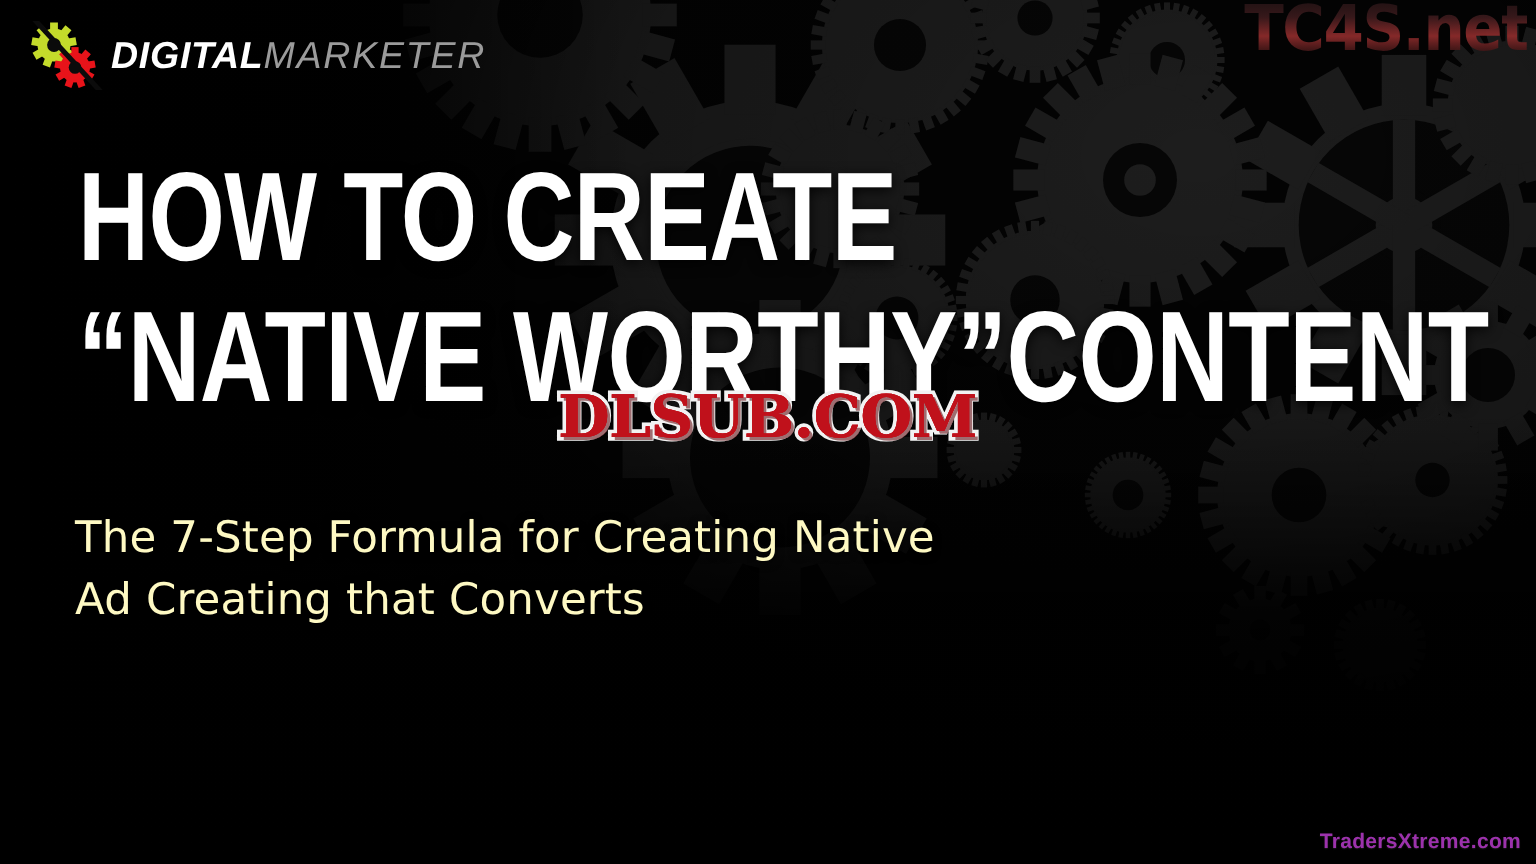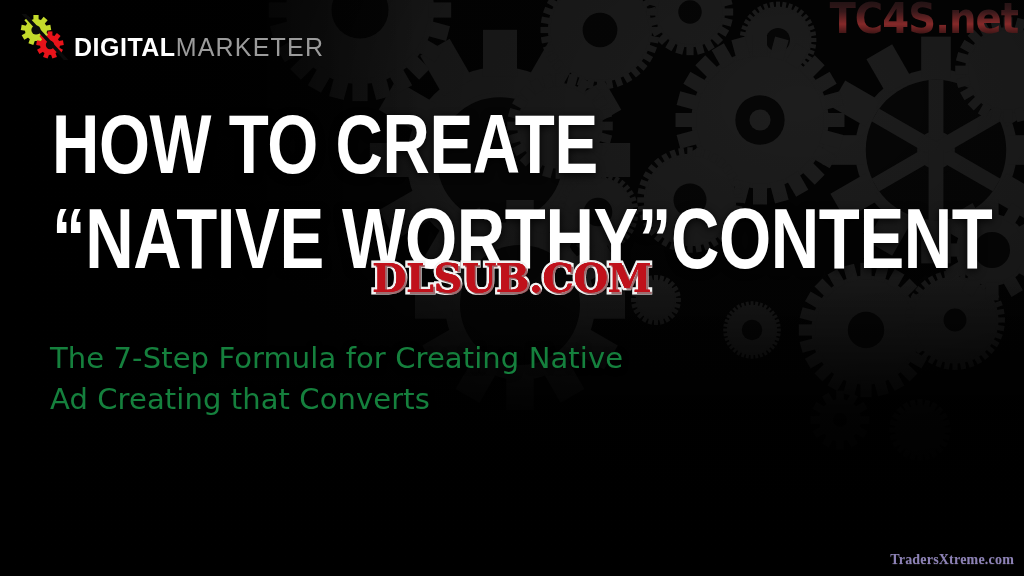--- a/index.html
+++ b/index.html
@@ -43,22 +43,23 @@
   }
   .left-fade {
     position:absolute; left:0; top:0; bottom:0; width:420px;
     background:linear-gradient(to right, #000 0%, rgba(0,0,0,0.85) 38%, rgba(0,0,0,0) 100%);
     pointer-events:none;
   }
 
   
   .logo {
     position:absolute; left:16px; top:14px;
-    display:flex; align-items:flex-end; gap:6px;
+    display:flex; align-items:center; gap:6px;
     z-index:40;
+    font-style:italic;
   }
   .logo-mark { position:relative; width:56px; height:46px; flex:0 0 auto; }
   .logo-mark svg { display:block; width:56px; height:46px; }
 
   .logo-word {
     font-family:"Liberation Sans", sans-serif;
     font-size:25px;
     letter-spacing:0.5px;
     line-height:1;
     white-space:nowrap;
@@ -88,21 +89,21 @@
   .headline-line.line2 { font-size:86px; margin-top:12px; }
 
   
   .subtitle {
     position:absolute; left:50px; top:338px;
     z-index:30;
     font-family:"DejaVu Sans", sans-serif;
     font-weight:400;
     font-size:29px;
     line-height:1.42;
-    color:#15803d;
+    color:#fef9c3;
     letter-spacing:0.1px;
     text-shadow:0 1px 6px rgba(0,0,0,0.8);
   }
   .subtitle div { white-space:nowrap; }
 
   
   .wm-tc4s {
     position:absolute; right:6px; top:-2px;
     z-index:35;
     font-family:"DejaVu Sans", sans-serif;
@@ -150,25 +151,25 @@
     color:#C0111B;
     white-space:nowrap;
     transform:scaleX(1.02);
     transform-origin:left top;
     pointer-events:none;
   }
 
   .wm-traders {
     position:absolute; right:10px; bottom:8px;
     z-index:35;
-    font-family:Liberation Serif, serif;
+    font-family:Liberation Sans, sans-serif;
     font-weight:700;
     font-size:14px;
     letter-spacing:0.2px;
-    color:#c4b5fd;
+    color:#d946ef;
     opacity:0.72;
     text-shadow:0 1px 1px rgba(255,255,255,0.14);
     white-space:nowrap;
     margin-left:48px;
   }
 </style>
 </head>
 <body>
 
 <div class="slide">

